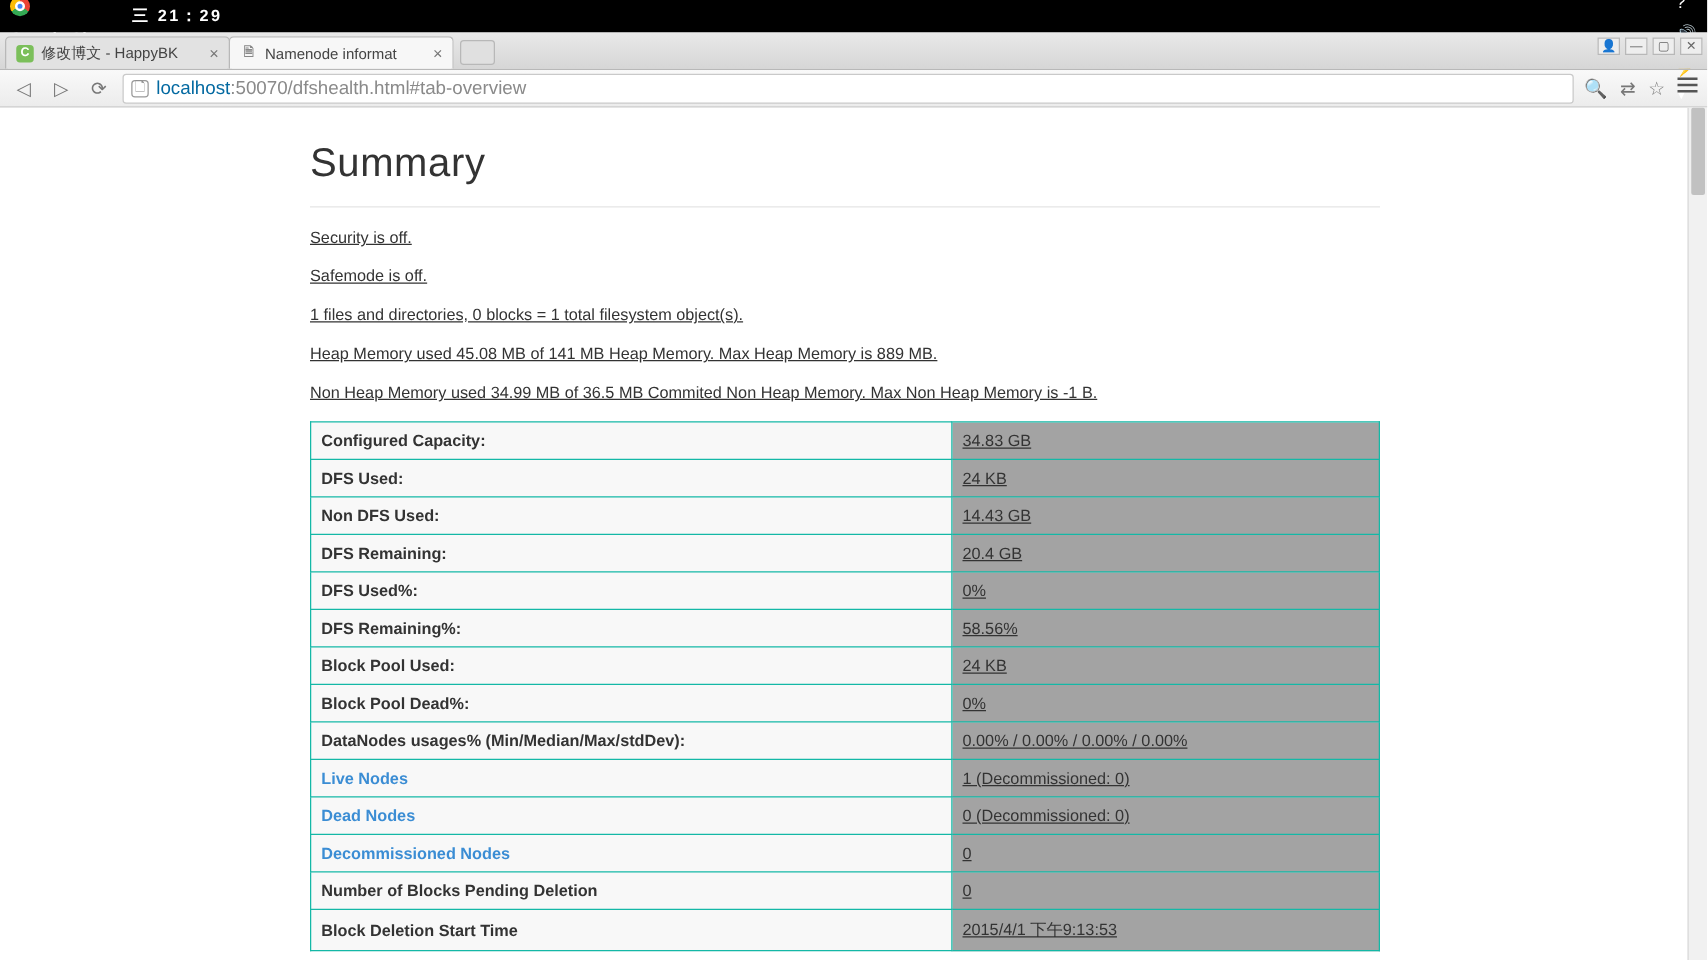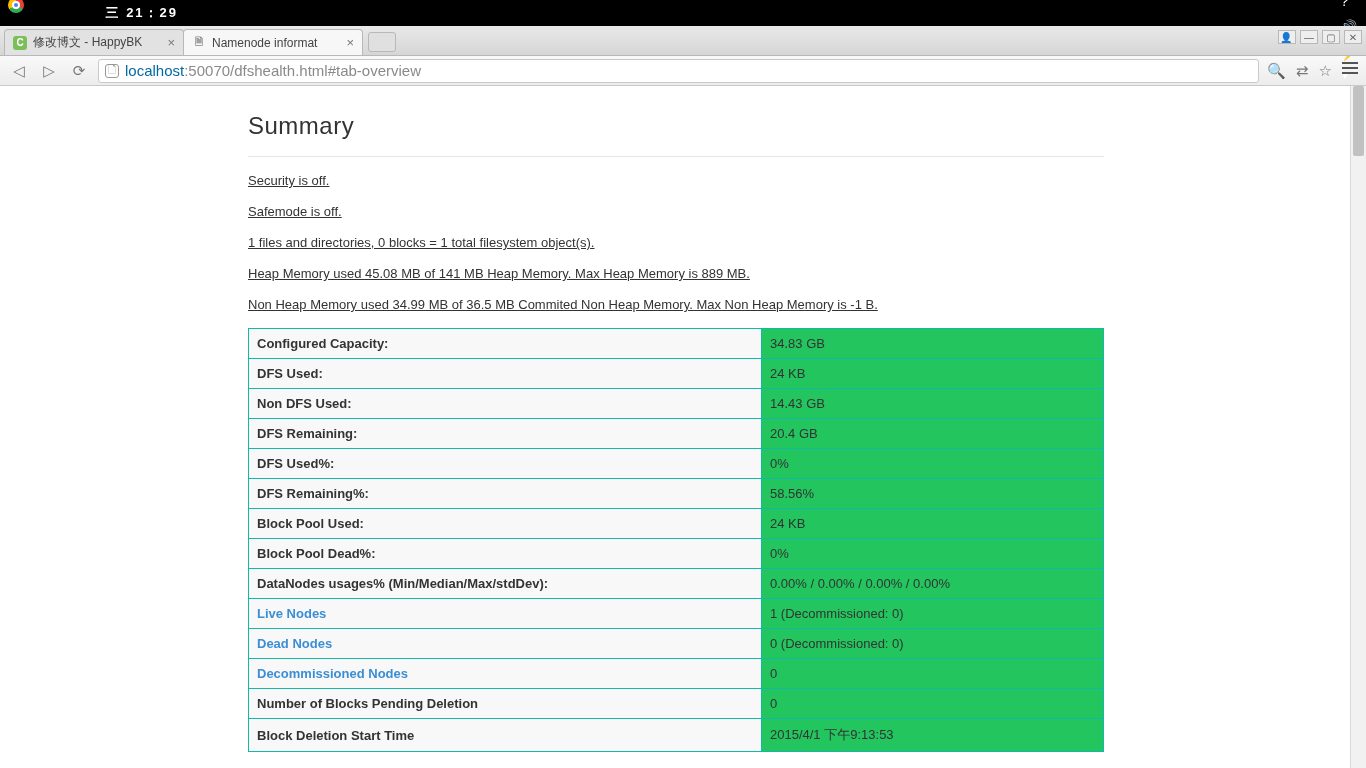--- a/index.html
+++ b/index.html
@@ -41,28 +41,28 @@
   .hamburger { display:flex; flex-direction:column; gap:3px; width:16px;}
   .hamburger span{height:2px;background:#555;display:block;}
 
   
   .viewport { position:absolute; top:86px; bottom:0; left:0; right:0; overflow:hidden; }
   .scrolltrack { position:absolute; top:0; right:0; bottom:0; width:16px; background:#f1f1f1; border-left:1px solid #d9d9d9;}
   .scrollthumb { position:absolute; left:2px; right:2px; top:0; height:70px; background:#c1c1c1; border-radius:2px;}
   .page { padding:20px 0 0 0; }
   .container { width:856px; margin-left:248px; }
 
-  h1.summary { font-size:24px; font-weight:400; color:#333; margin:6px 0 16px 0; letter-spacing:0.5px;}
+  h1.summary { font-size:32px; font-weight:400; color:#333; margin:6px 0 16px 0; letter-spacing:0.5px;}
   .hr { height:1px; background:#e5e5e5; margin:0 0 16px 0;}
   p.line { margin:0 0 16px 0; font-size:13px; color:#333;text-decoration:underline; }
 
   table.t { width:100%; border-collapse:collapse; font-size:13px; margin-top:6px;}
   table.t th, table.t td { border:1px solid #14b8a6; padding:7px 8px; text-align:left; vertical-align:middle;}
   table.t th { background:#f8f8f8; font-weight:bold; width:60%;}
-  table.t td { background:#22c55e; }
+  table.t td { background:#a3a3a3;text-decoration:underline; }
   a.nodelink { color:#3b8dd4; text-decoration:none; font-weight:bold;}
 </style>
 </head>
 <body>
 
 <div class="root">
 
   <div class="sysbar">
     <div class="left">
       <span>活动</span>

